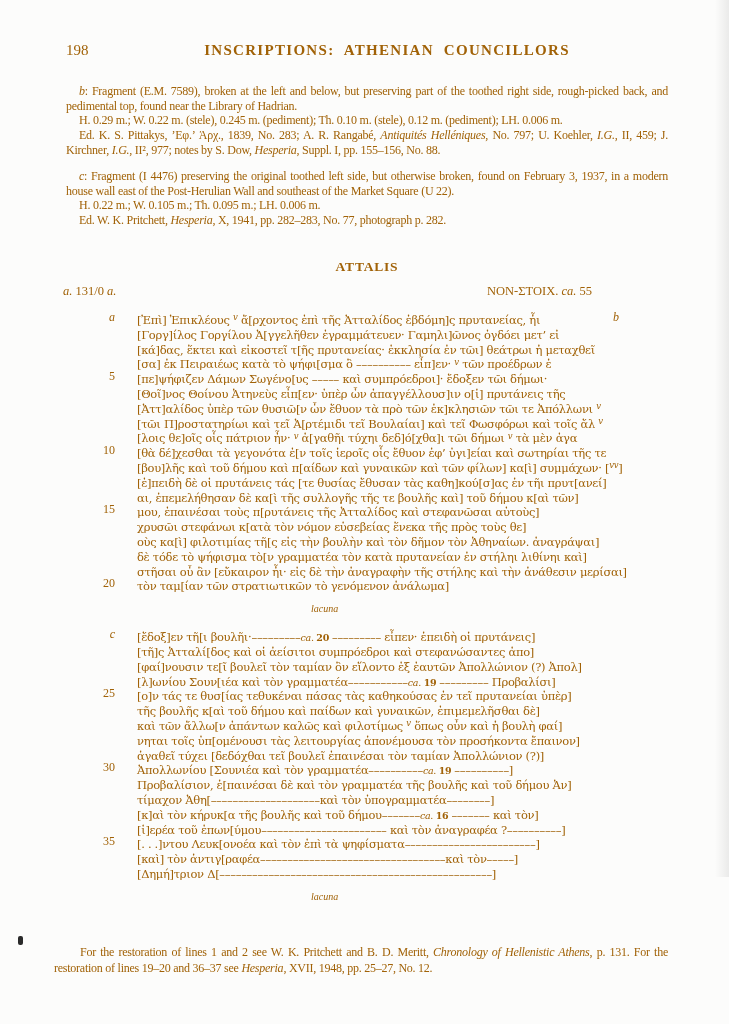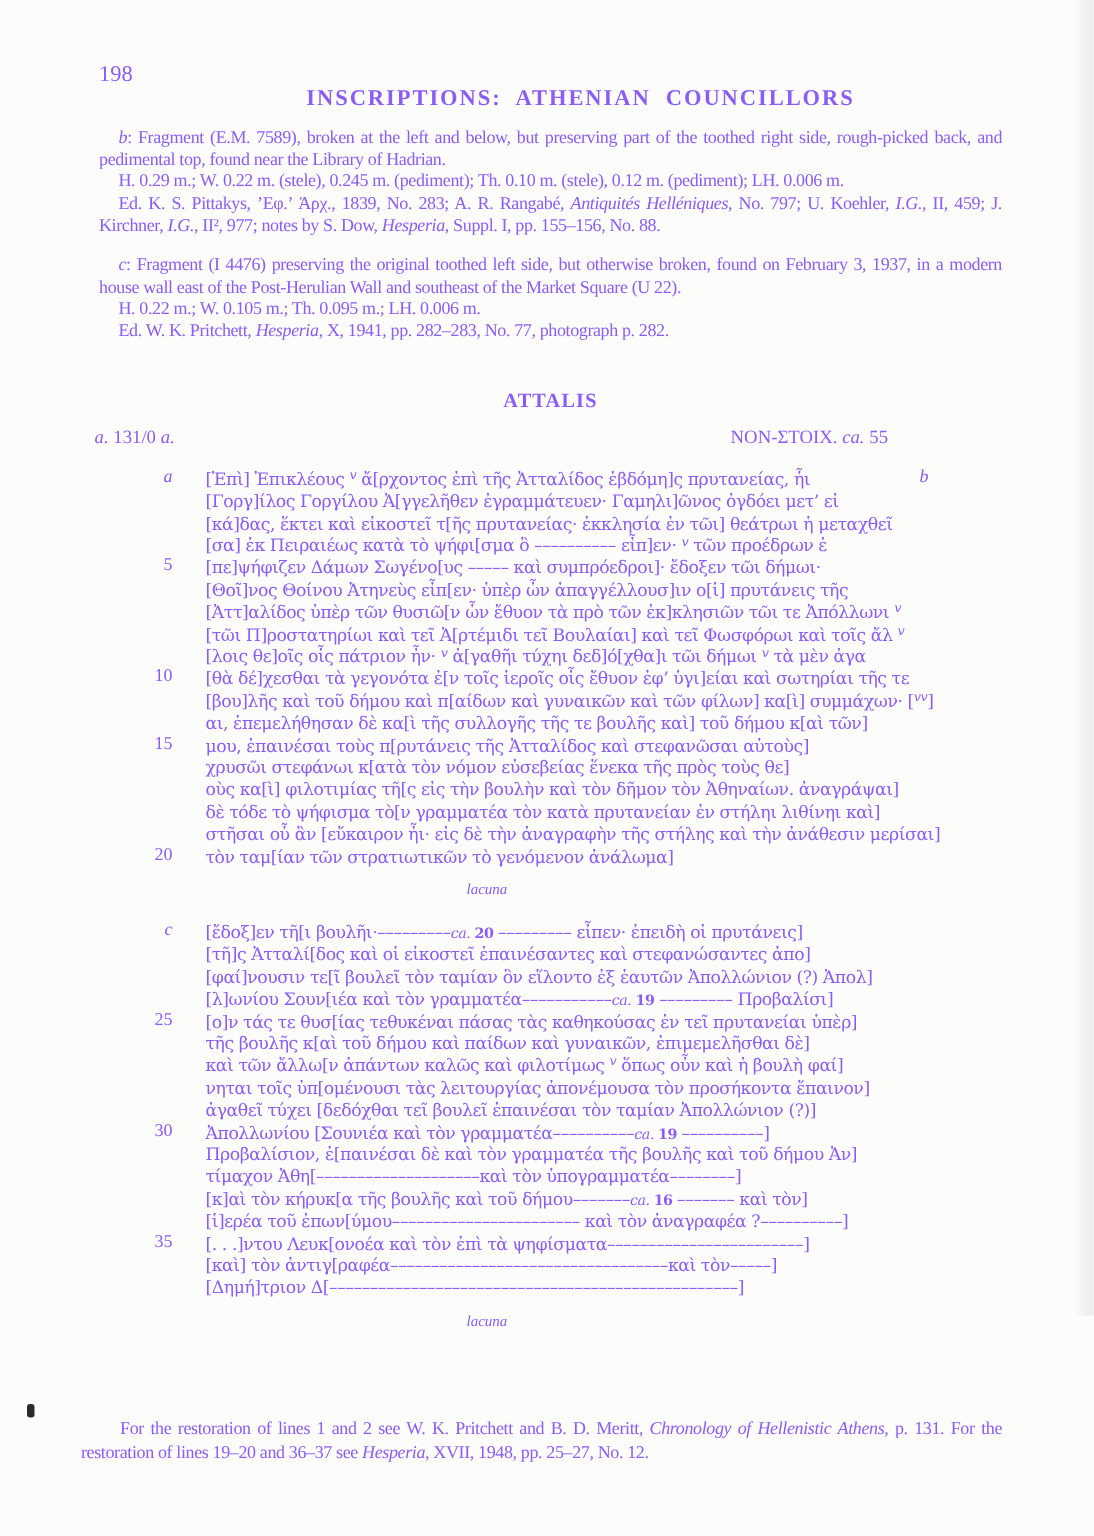--- a/index.html
+++ b/index.html
@@ -1,26 +1,26 @@
 <!DOCTYPE html>
 <html><head>
 <meta charset="utf-8">
 <style>
   html,body{margin:0;padding:0;}
   body{width:729px;height:1024px;background:#fcfcfb;overflow:hidden;}
   .page{position:relative;width:729px;height:877px;
-        font-family:"Liberation Serif","DejaVu Serif",serif;color:#8b5cf6;text-decoration:underline;}
+        font-family:"Liberation Serif","DejaVu Serif",serif;color:#a16207;text-decoration:underline;}
   .it{font-style:italic;}
   .bd{font-weight:bold;}
   .sm{font-size:9.5px;}
   sup.vac{font-size:8.5px;line-height:0;font-style:italic;position:relative;top:1px;}
   
   .hdr{position:absolute;top:42px;left:66px;right:61px;height:20px;}
   .pagenum{position:absolute;left:0;top:0;font-size:15px;}
-  .title{position:absolute;left:40px;right:0;top:0;margin:16px;text-align:center;
+  .title{position:absolute;left:40px;right:0;top:0;margin:0;text-align:center;
          font-size:15px;font-weight:bold;letter-spacing:1.3px;word-spacing:5px;}
   
   .engblock{position:absolute;left:66px;width:602px;}
   .blk-b{top:84px;}
   .blk-c{top:169px;}
   .engblock p{margin:0;font-size:12px;line-height:14.7px;letter-spacing:-0.25px;
               text-align:justify;text-indent:13px;}
   
   .attalis{position:absolute;top:259px;left:66px;width:602px;margin:0;text-align:center;
            font-size:13.5px;font-weight:bold;letter-spacing:0.8px;}
@@ -77,30 +77,31 @@
       <div class="gline"><span class="gut"></span><span class="gtx"><span>[Γοργ]ίλος Γοργίλου Ἀ[γγελῆθεν ἐγραμμάτευεν· Γαμηλι]ῶνος ὀγδόει μετ’ εἰ</span></span></div>
       <div class="gline"><span class="gut"></span><span class="gtx"><span>[κά]δας, ἕκτει καὶ εἰκοστεῖ τ[ῆς πρυτανείας· ἐκκλησία ἐν τῶι] θεάτρωι ἡ μεταχθεῖ</span></span></div>
       <div class="gline"><span class="gut"></span><span class="gtx"><span>[σα] ἐκ Πειραιέως κατὰ τὸ ψήφι[σμα ὃ –––––––––– εἶπ]εν· </span><sup class="vac">v</sup><span> τῶν προέδρων ἐ</span></span></div>
       <div class="gline"><span class="gut">5</span><span class="gtx"><span>[πε]ψήφιζεν Δάμων Σωγένο[υς ––––– καὶ συμπρόεδροι]· ἔδοξεν τῶι δήμωι·</span></span></div>
       <div class="gline"><span class="gut"></span><span class="gtx"><span>[Θοῖ]νος Θοίνου Ἀτηνεὺς εἶπ[εν· ὑπὲρ ὧν ἀπαγγέλλουσ]ιν ο[ἱ] πρυτάνεις τῆς</span></span></div>
       <div class="gline"><span class="gut"></span><span class="gtx"><span>[Ἀττ]αλίδος ὑπὲρ τῶν θυσιῶ[ν ὧν ἔθυον τὰ πρὸ τῶν ἐκ]κλησιῶν τῶι τε Ἀπόλλωνι </span><sup class="vac">v</sup></span></div>
       <div class="gline"><span class="gut"></span><span class="gtx"><span>[τῶι Π]ροστατηρίωι καὶ τεῖ Ἀ[ρτέμιδι τεῖ Βουλαίαι] καὶ τεῖ Φωσφόρωι καὶ τοῖς ἄλ </span><sup class="vac">v</sup></span></div>
       <div class="gline"><span class="gut"></span><span class="gtx"><span>[λοις θε]οῖς οἷς πάτριον ἦν· </span><sup class="vac">v</sup><span> ἀ[γαθῆι τύχηι δεδ]ό[χθα]ι τῶι δήμωι </span><sup class="vac">v</sup><span> τὰ μὲν ἀγα</span></span></div>
       <div class="gline"><span class="gut">10</span><span class="gtx"><span>[θὰ δέ]χεσθαι τὰ γεγονότα ἐ[ν τοῖς ἱεροῖς οἷς ἔθυον ἐφ’ ὑγι]είαι καὶ σωτηρίαι τῆς τε</span></span></div>
       <div class="gline"><span class="gut"></span><span class="gtx"><span>[βου]λῆς καὶ τοῦ δήμου καὶ π[αίδων καὶ γυναικῶν καὶ τῶν φίλων] κα[ὶ] συμμάχων· [</span><sup class="vac">vv</sup><span>]</span></span></div>
+      <div class="gline"><span class="gut"></span><span class="gtx"><span>[ἐ]πειδὴ δὲ οἱ πρυτάνεις τάς [τε θυσίας ἔθυσαν τὰς καθη]κού[σ]ας ἐν τῆι πρυτ[ανεί]</span></span></div>
       <div class="gline"><span class="gut"></span><span class="gtx"><span>αι, ἐπεμελήθησαν δὲ κα[ὶ τῆς συλλογῆς τῆς τε βουλῆς καὶ] τοῦ δήμου κ[αὶ τῶν]</span></span></div>
       <div class="gline"><span class="gut">15</span><span class="gtx"><span>μου, ἐπαινέσαι τοὺς π[ρυτάνεις τῆς Ἀτταλίδος καὶ στεφανῶσαι αὐτοὺς]</span></span></div>
       <div class="gline"><span class="gut"></span><span class="gtx"><span>χρυσῶι στεφάνωι κ[ατὰ τὸν νόμον εὐσεβείας ἕνεκα τῆς πρὸς τοὺς θε]</span></span></div>
       <div class="gline"><span class="gut"></span><span class="gtx"><span>οὺς κα[ὶ] φιλοτιμίας τῆ[ς εἰς τὴν βουλὴν καὶ τὸν δῆμον τὸν Ἀθηναίων. ἀναγράψαι]</span></span></div>
       <div class="gline"><span class="gut"></span><span class="gtx"><span>δὲ τόδε τὸ ψήφισμα τὸ[ν γραμματέα τὸν κατὰ πρυτανείαν ἐν στήληι λιθίνηι καὶ]</span></span></div>
       <div class="gline"><span class="gut"></span><span class="gtx"><span>στῆσαι οὗ ἂν [εὔκαιρον ἦι· εἰς δὲ τὴν ἀναγραφὴν τῆς στήλης καὶ τὴν ἀνάθεσιν μερίσαι]</span></span></div>
       <div class="gline"><span class="gut">20</span><span class="gtx"><span>τὸν ταμ[ίαν τῶν στρατιωτικῶν τὸ γενόμενον ἀνάλωμα]</span></span></div>
       <div class="lacuna">lacuna</div>
       <div class="gline"><span class="gut it">c</span><span class="gtx"><span>[ἔδοξ]εν τῆ[ι βουλῆι·–––––––––</span><span class="it sm">ca. </span><span class="bd sm">20 </span><span>––––––––– εἶπεν· ἐπειδὴ οἱ πρυτάνεις]</span></span></div>
-      <div class="gline"><span class="gut"></span><span class="gtx"><span>[τῆ]ς Ἀτταλί[δος καὶ οἱ εἰκοστεῖ ἐπαινέσαντες καὶ στεφανώσαντες ἀπο]</span></span></div>
+      <div class="gline"><span class="gut"></span><span class="gtx"><span>[τῆ]ς Ἀτταλί[δος καὶ οἱ ἀείσιτοι συμπρόεδροι καὶ στεφανώσαντες ἀπο]</span></span></div>
       <div class="gline"><span class="gut"></span><span class="gtx"><span>[φαί]νουσιν τε[ῖ βουλεῖ τὸν ταμίαν ὃν εἵλοντο ἐξ ἑαυτῶν Ἀπολλώνιον (?) Ἀπολ]</span></span></div>
       <div class="gline"><span class="gut"></span><span class="gtx"><span>[λ]ωνίου Σουν[ιέα καὶ τὸν γραμματέα–––––––––––</span><span class="it sm">ca. </span><span class="bd sm">19 </span><span>––––––––– Προβαλίσι]</span></span></div>
       <div class="gline"><span class="gut">25</span><span class="gtx"><span>[ο]ν τάς τε θυσ[ίας τεθυκέναι πάσας τὰς καθηκούσας ἐν τεῖ πρυτανείαι ὑπὲρ]</span></span></div>
       <div class="gline"><span class="gut"></span><span class="gtx"><span>τῆς βουλῆς κ[αὶ τοῦ δήμου καὶ παίδων καὶ γυναικῶν, ἐπιμεμελῆσθαι δὲ]</span></span></div>
       <div class="gline"><span class="gut"></span><span class="gtx"><span>καὶ τῶν ἄλλω[ν ἁπάντων καλῶς καὶ φιλοτίμως </span><sup class="vac">v</sup><span> ὅπως οὖν καὶ ἡ βουλὴ φαί]</span></span></div>
       <div class="gline"><span class="gut"></span><span class="gtx"><span>νηται τοῖς ὑπ[ομένουσι τὰς λειτουργίας ἀπονέμουσα τὸν προσήκοντα ἔπαινον]</span></span></div>
       <div class="gline"><span class="gut"></span><span class="gtx"><span>ἀγαθεῖ τύχει [δεδόχθαι τεῖ βουλεῖ ἐπαινέσαι τὸν ταμίαν Ἀπολλώνιον (?)]</span></span></div>
       <div class="gline"><span class="gut">30</span><span class="gtx"><span>Ἀπολλωνίου [Σουνιέα καὶ τὸν γραμματέα––––––––––</span><span class="it sm">ca. </span><span class="bd sm">19 </span><span>––––––––––]</span></span></div>
       <div class="gline"><span class="gut"></span><span class="gtx"><span>Προβαλίσιον, ἐ[παινέσαι δὲ καὶ τὸν γραμματέα τῆς βουλῆς καὶ τοῦ δήμου Ἀν]</span></span></div>
       <div class="gline"><span class="gut"></span><span class="gtx"><span>τίμαχον Ἀθη[––––––––––––––––––––καὶ τὸν ὑπογραμματέα––––––––]</span></span></div>

